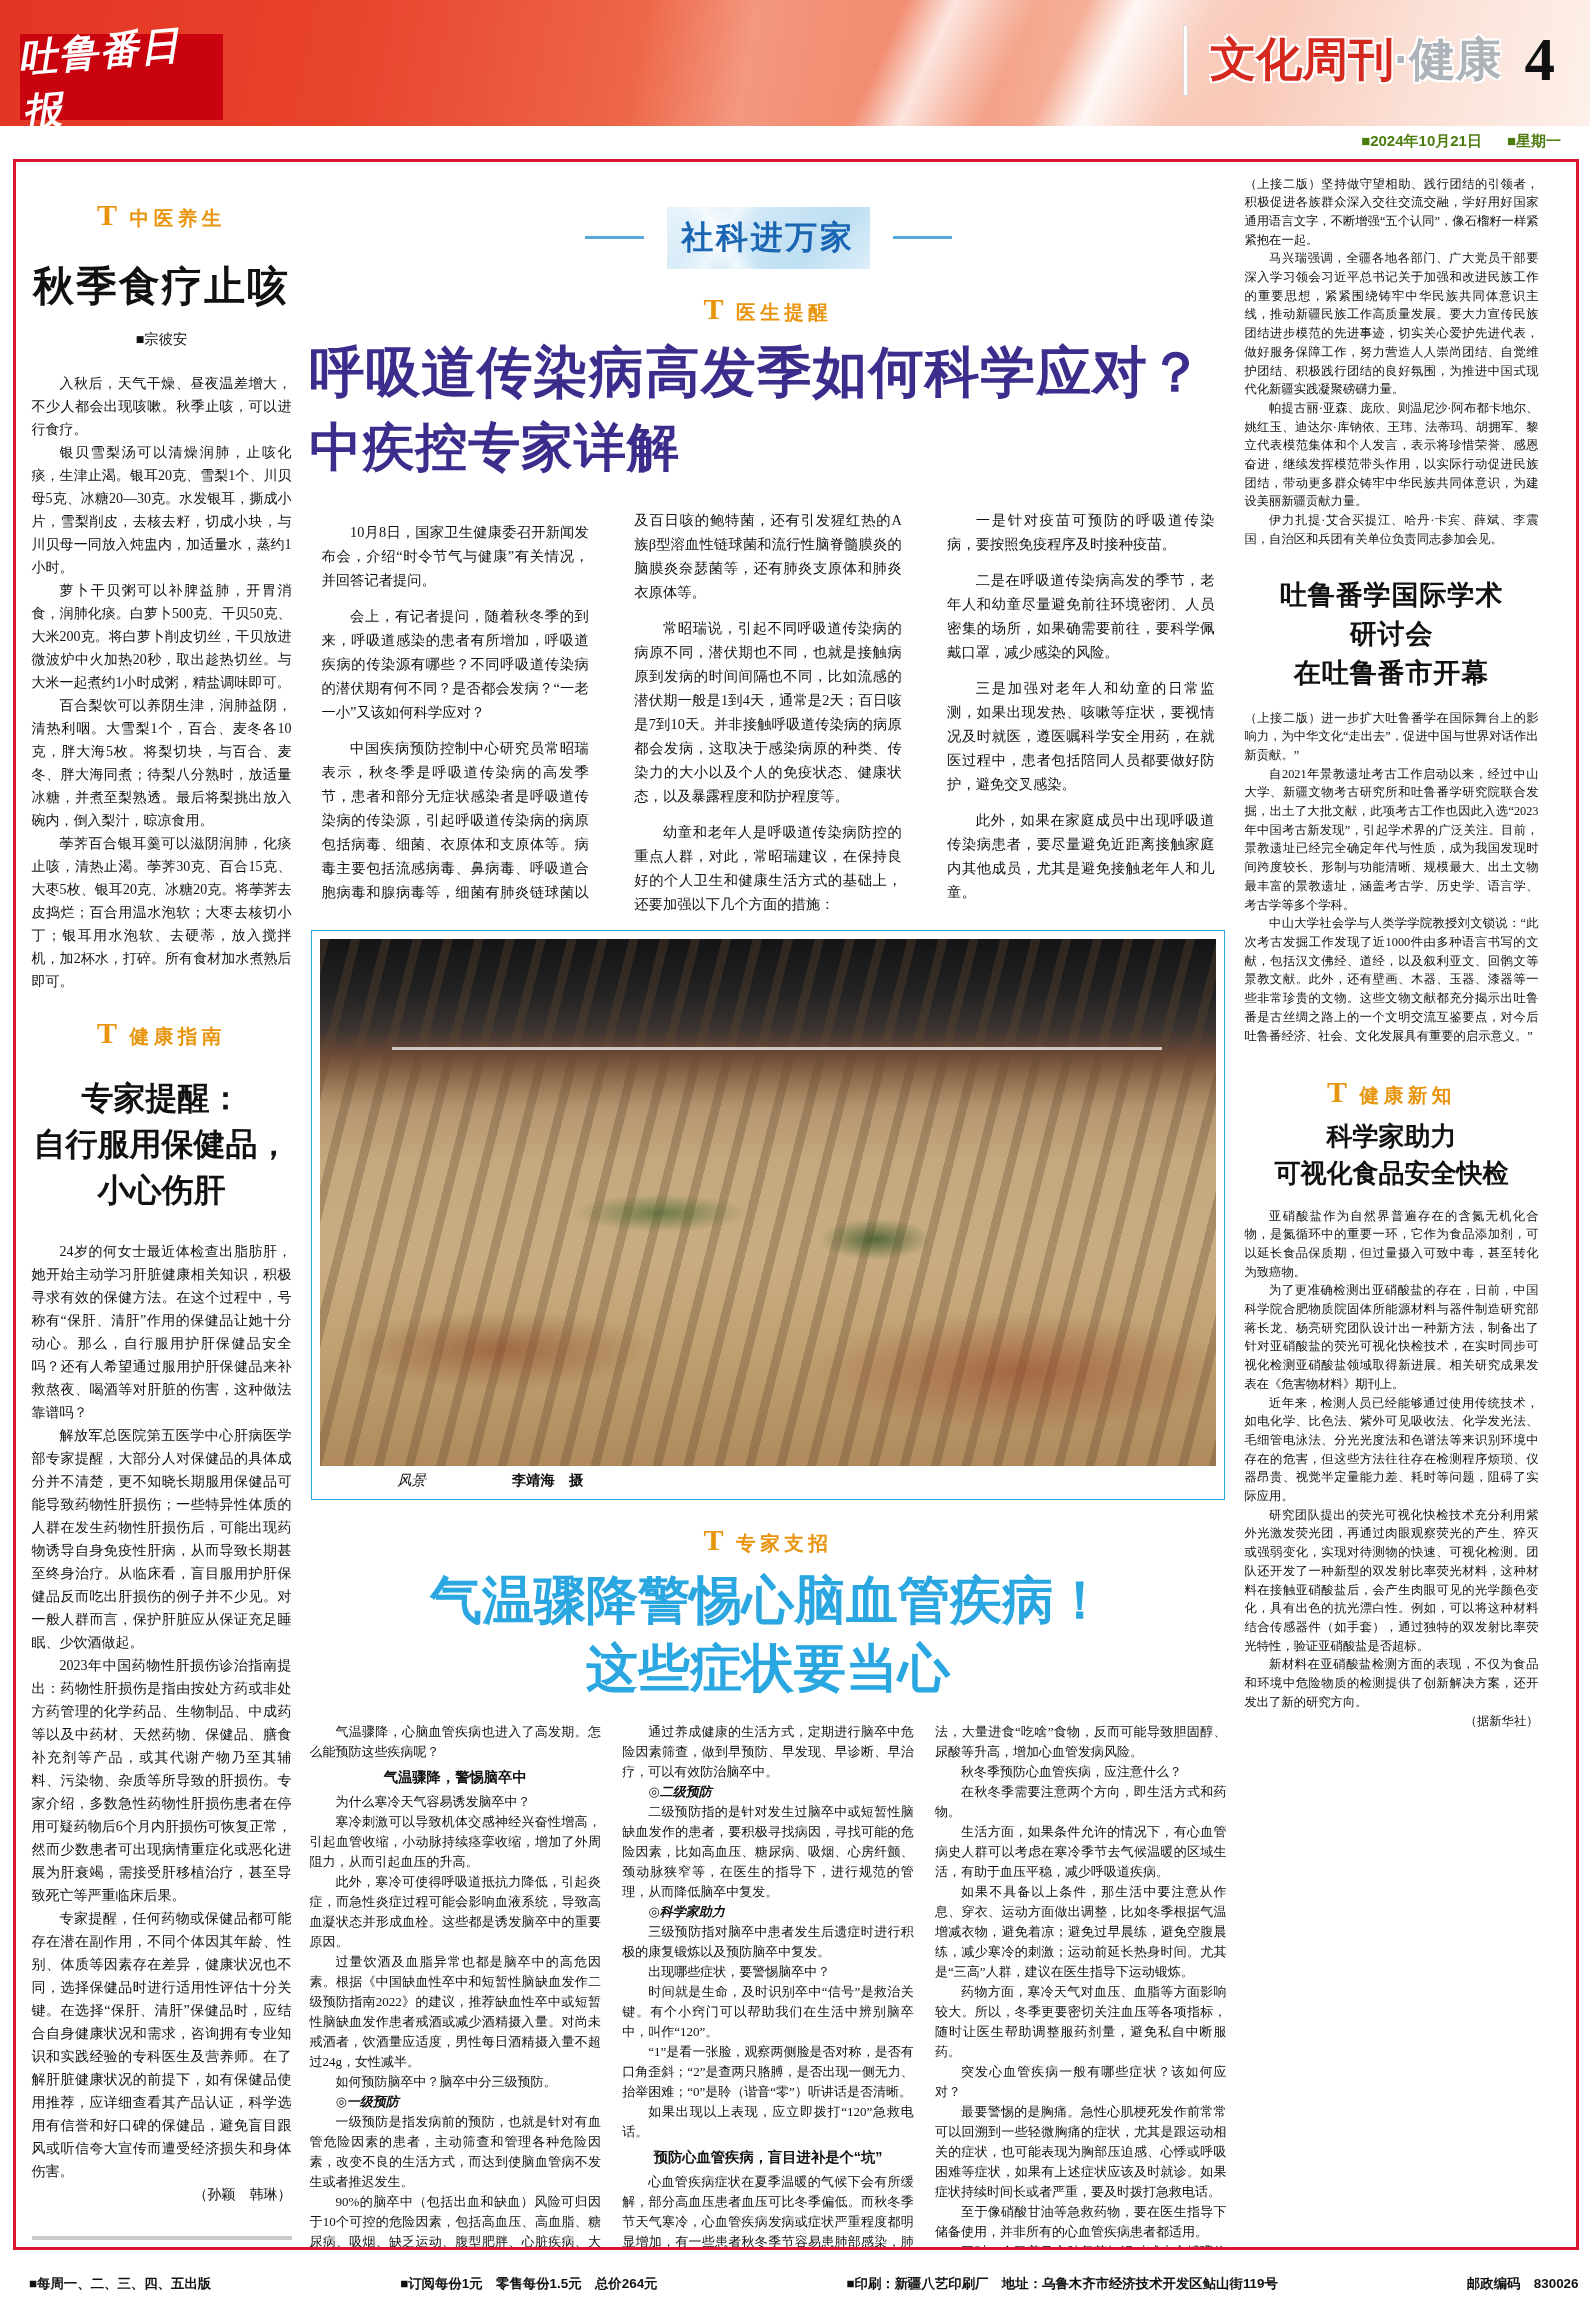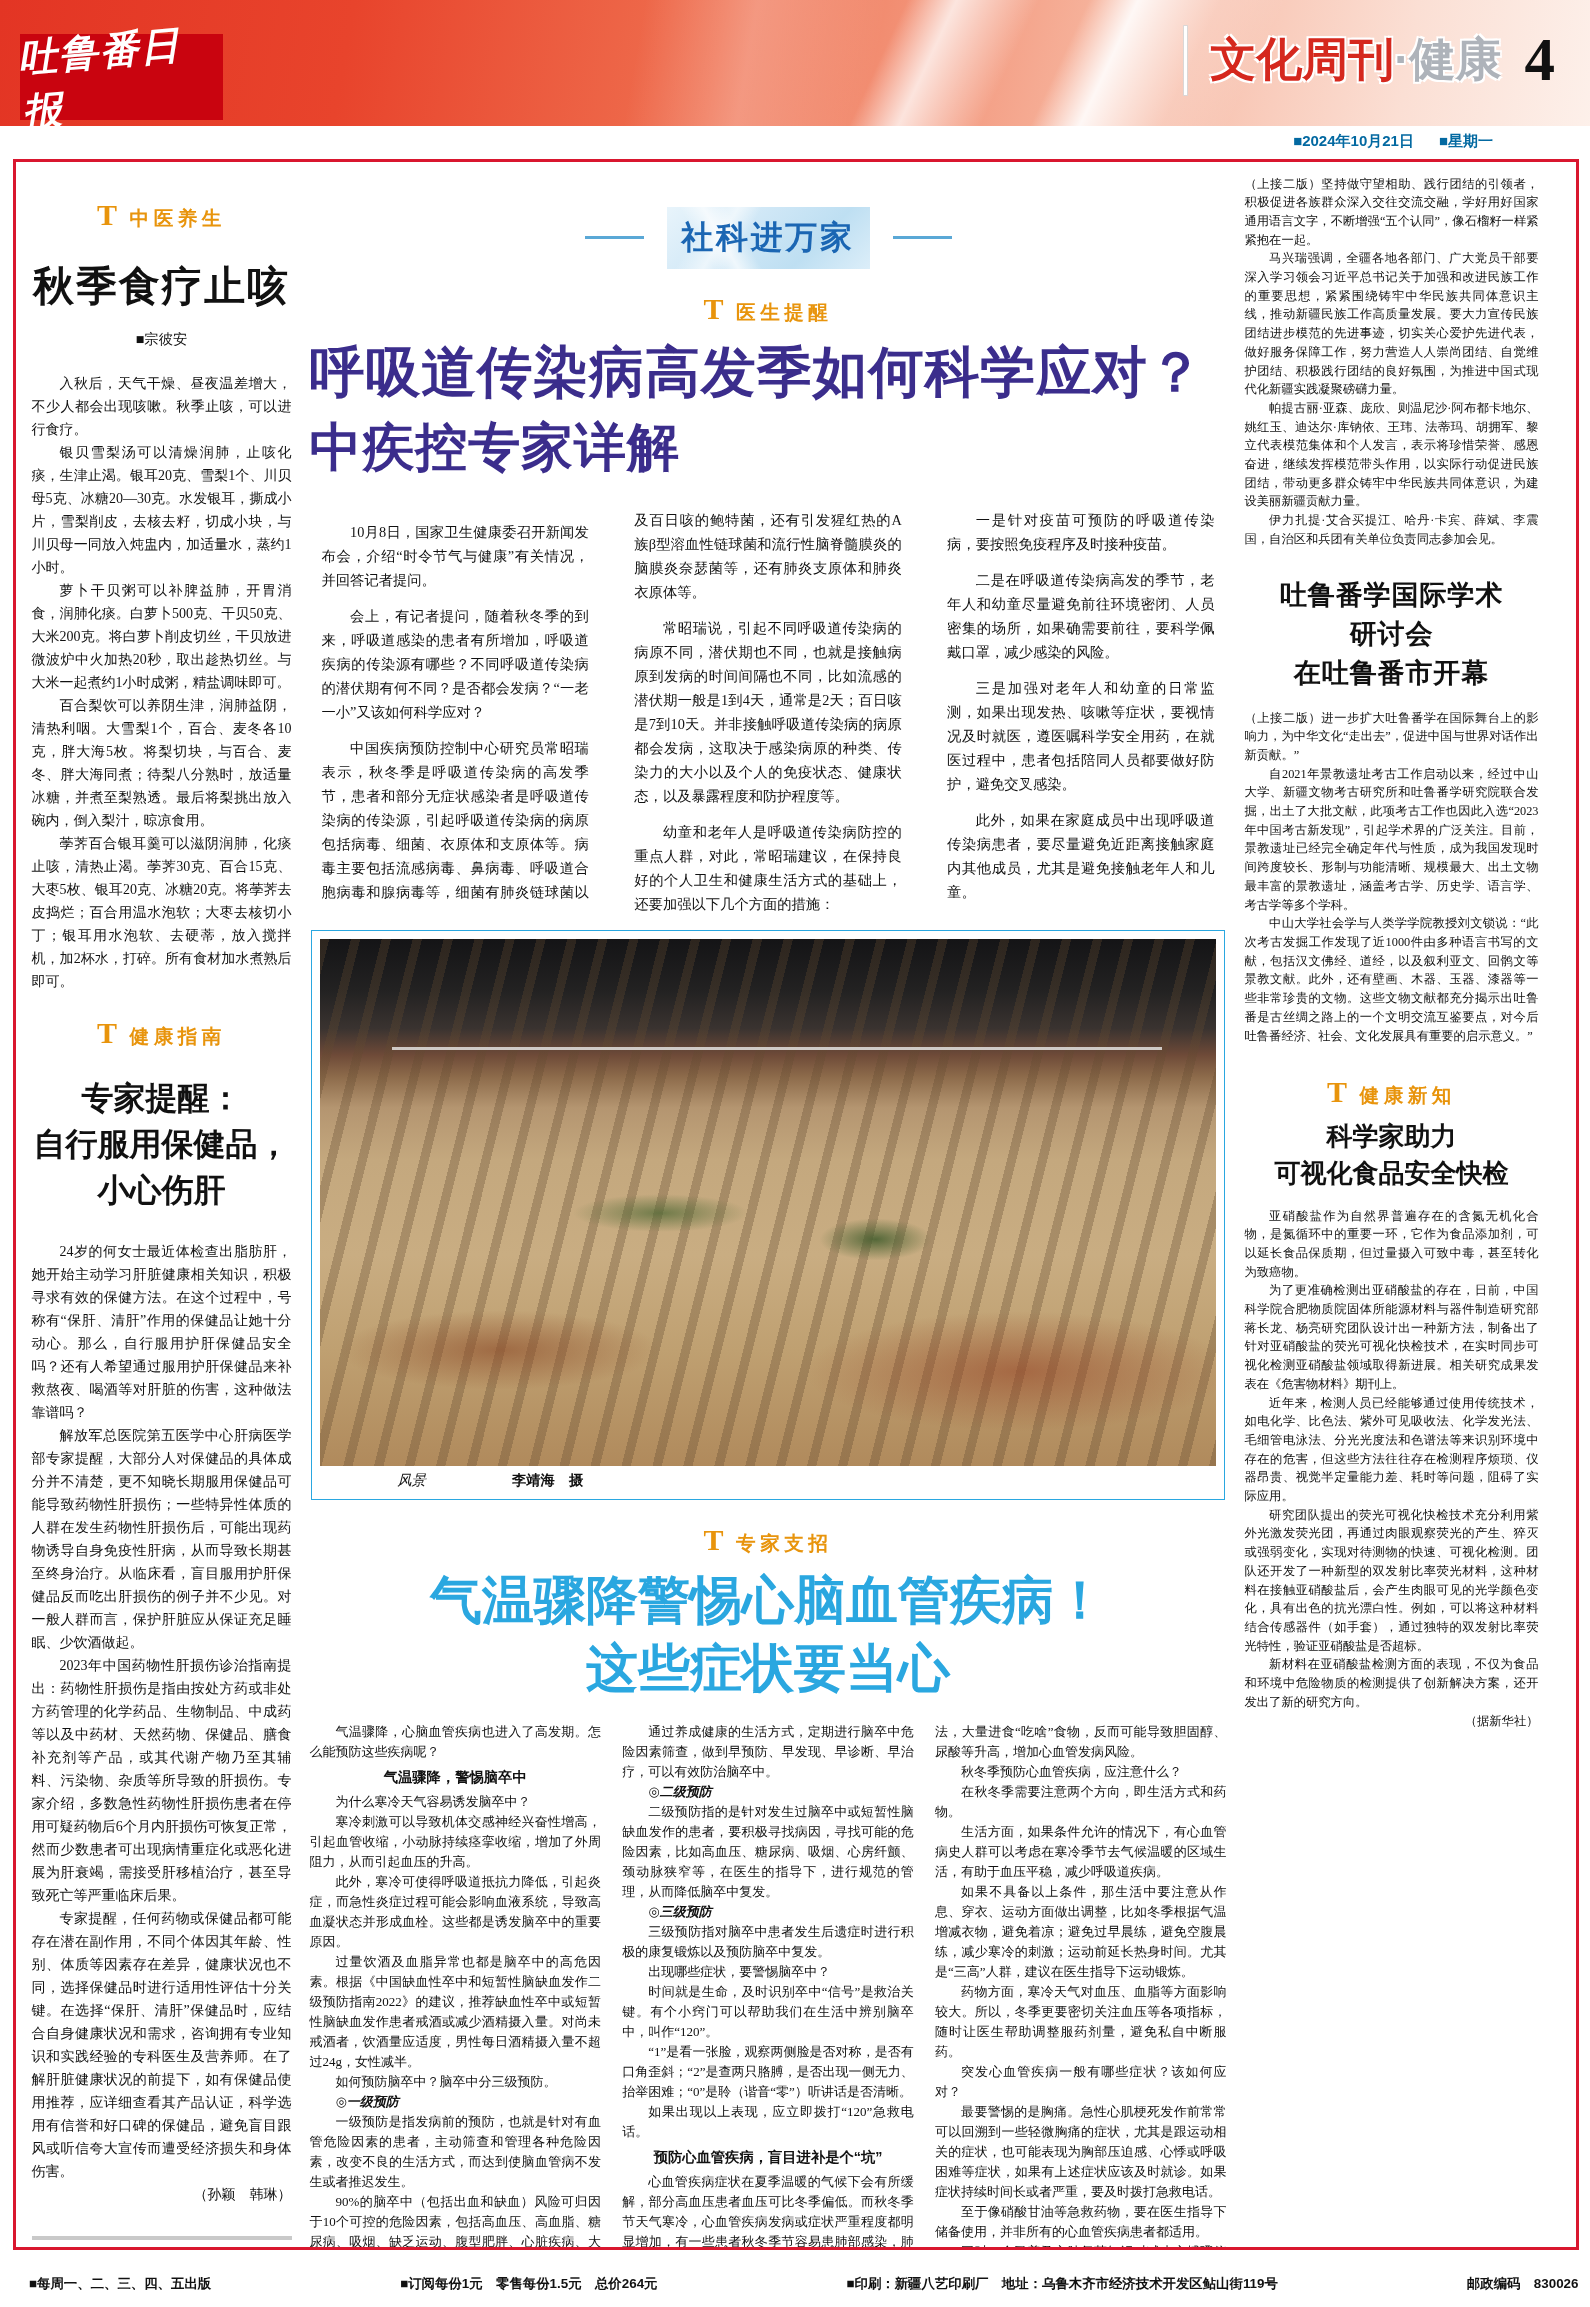--- a/index.html
+++ b/index.html
@@ -16,22 +16,22 @@
   .logo-box{position:absolute;left:19.6px;top:34px;width:203px;height:86px;background:#c9040f;
     display:flex;align-items:center;justify-content:center;z-index:3;}
   .logo-box span{color:#fff;font-size:39px;font-weight:bold;font-style:italic;transform:rotate(-5deg);letter-spacing:1.8px;}
   .mast-right{position:absolute;right:36px;top:25px;display:flex;align-items:center;gap:23px;z-index:3;}
   .mast-divider{width:2.7px;height:69px;background:#fff;box-shadow:0 0 0 0.9px #d8d8d8;}
   .sec-title{font-size:46px;font-weight:bold;font-family:"Liberation Sans","DejaVu Sans",sans-serif;white-space:nowrap;}
   .sec-title .red{color:#d5281e;text-shadow:-1.8px -1.8px 0 #fff,1.8px -1.8px 0 #fff,-1.8px 1.8px 0 #fff,1.8px 1.8px 0 #fff;}
   .sec-title .grey{color:#aeb3ba;text-shadow:-1.8px -1.8px 0 #fff,1.8px -1.8px 0 #fff,-1.8px 1.8px 0 #fff,1.8px 1.8px 0 #fff;}
   .page-num{font-size:61px;font-weight:bold;color:#111;font-family:"Liberation Serif",serif;}
 
-  .date-row{height:30px;display:flex;justify-content:flex-end;align-items:center;padding-right:98px;
-    font-family:"Liberation Sans","DejaVu Sans",sans-serif;font-size:15px;font-weight:bold;color:#0369a1;gap:25px;}
+  .date-row{height:30px;display:flex;justify-content:flex-end;align-items:center;padding-right:30px;
+    font-family:"Liberation Sans","DejaVu Sans",sans-serif;font-size:15px;font-weight:bold;color:#4d7c0f;gap:25px;}
 
   
   .frame{position:absolute;left:12.5px;right:12.5px;top:159px;bottom:57px;border:3.6px solid #d9172f;
     padding:12.5px 14.3px 9px 16px;overflow:hidden;background:#fff;}
   .grid{display:flex;gap:18px;height:100%;}
   .col-left{width:260px;flex:none;}
   .col-center{width:917px;flex:none;}
   .col-right{width:294px;flex:none;}
 
   
@@ -213,21 +213,21 @@
           <p>寒冷刺激可以导致机体交感神经兴奋性增高，引起血管收缩，小动脉持续痉挛收缩，增加了外周阻力，从而引起血压的升高。</p>
           <p>此外，寒冷可使得呼吸道抵抗力降低，引起炎症，而急性炎症过程可能会影响血液系统，导致高血凝状态并形成血栓。这些都是诱发脑卒中的重要原因。</p>
           <p>过量饮酒及血脂异常也都是脑卒中的高危因素。根据《中国缺血性卒中和短暂性脑缺血发作二级预防指南2022》的建议，推荐缺血性卒中或短暂性脑缺血发作患者戒酒或减少酒精摄入量。对尚未戒酒者，饮酒量应适度，男性每日酒精摄入量不超过24g，女性减半。</p>
           <p>如何预防脑卒中？脑卒中分三级预防。</p>
           <p class="kicker">◎一级预防</p>
           <p>一级预防是指发病前的预防，也就是针对有血管危险因素的患者，主动筛查和管理各种危险因素，改变不良的生活方式，而达到使脑血管病不发生或者推迟发生。</p>
           <p>90%的脑卒中（包括出血和缺血）风险可归因于10个可控的危险因素，包括高血压、高血脂、糖尿病、吸烟、缺乏运动、腹型肥胖、心脏疾病、大量饮酒、饮食不健康和心理压力大，其中，高血压是最重要的危险因素。</p>
           <p>通过养成健康的生活方式，定期进行脑卒中危险因素筛查，做到早预防、早发现、早诊断、早治疗，可以有效防治脑卒中。</p>
           <p class="kicker">◎二级预防</p>
           <p>二级预防指的是针对发生过脑卒中或短暂性脑缺血发作的患者，要积极寻找病因，寻找可能的危险因素，比如高血压、糖尿病、吸烟、心房纤颤、颈动脉狭窄等，在医生的指导下，进行规范的管理，从而降低脑卒中复发。</p>
-          <p class="kicker">◎三级预防</p>
+          <p class="kicker">◎科学家助力</p>
           <p>三级预防指对脑卒中患者发生后遗症时进行积极的康复锻炼以及预防脑卒中复发。</p>
           <p>出现哪些症状，要警惕脑卒中？</p>
           <p>时间就是生命，及时识别卒中“信号”是救治关键。有个小窍门可以帮助我们在生活中辨别脑卒中，叫作“120”。</p>
           <p>“1”是看一张脸，观察两侧脸是否对称，是否有口角歪斜；“2”是查两只胳膊，是否出现一侧无力、抬举困难；“0”是聆（谐音“零”）听讲话是否清晰。</p>
           <p>如果出现以上表现，应立即拨打“120”急救电话。</p>
           <p class="subhead-center">预防心血管疾病，盲目进补是个“坑”</p>
           <p>心血管疾病症状在夏季温暖的气候下会有所缓解，部分高血压患者血压可比冬季偏低。而秋冬季节天气寒冷，心血管疾病发病或症状严重程度都明显增加，有一些患者秋冬季节容易患肺部感染，肺部感染会加重心脏负担，导致患者反复住院。</p>
           <p>预防心血管疾病，其中要警惕盲目“进补”。对于高血脂人群而言，不少人相信“吃啥补啥”的说法，大量进食“吃啥”食物，反而可能导致胆固醇、尿酸等升高，增加心血管发病风险。</p>
           <p>秋冬季预防心血管疾病，应注意什么？</p>
           <p>在秋冬季需要注意两个方向，即生活方式和药物。</p>

